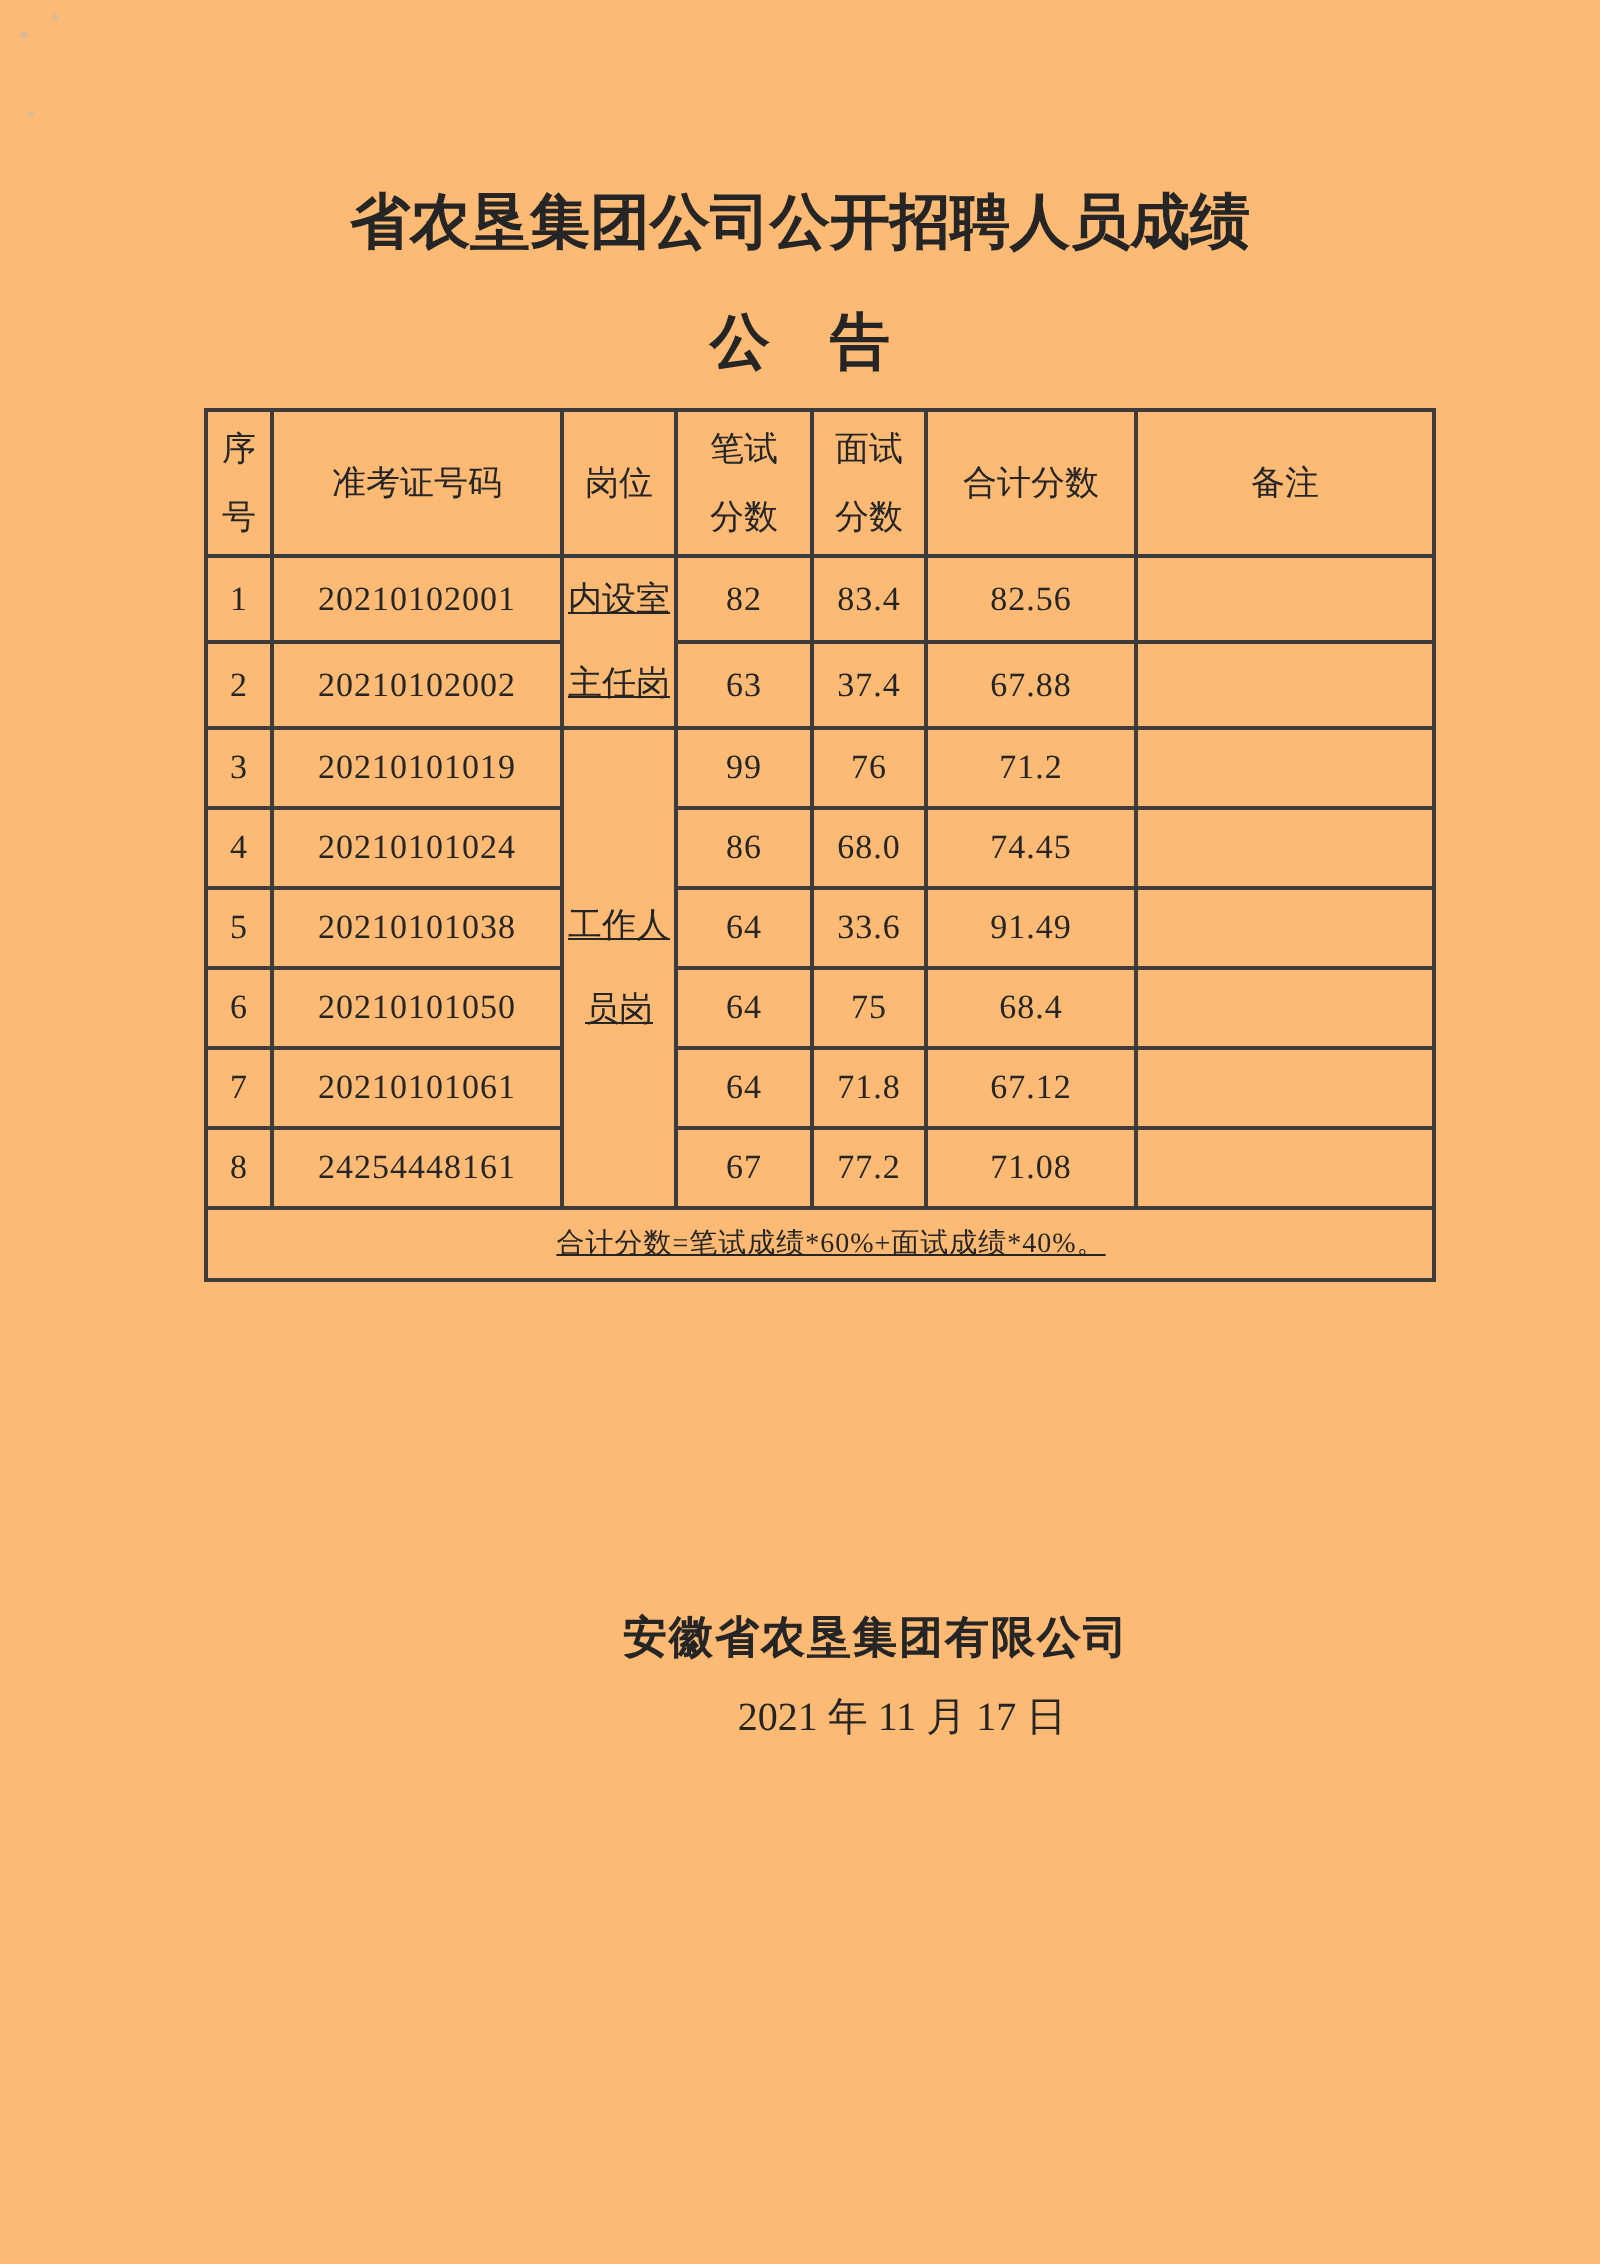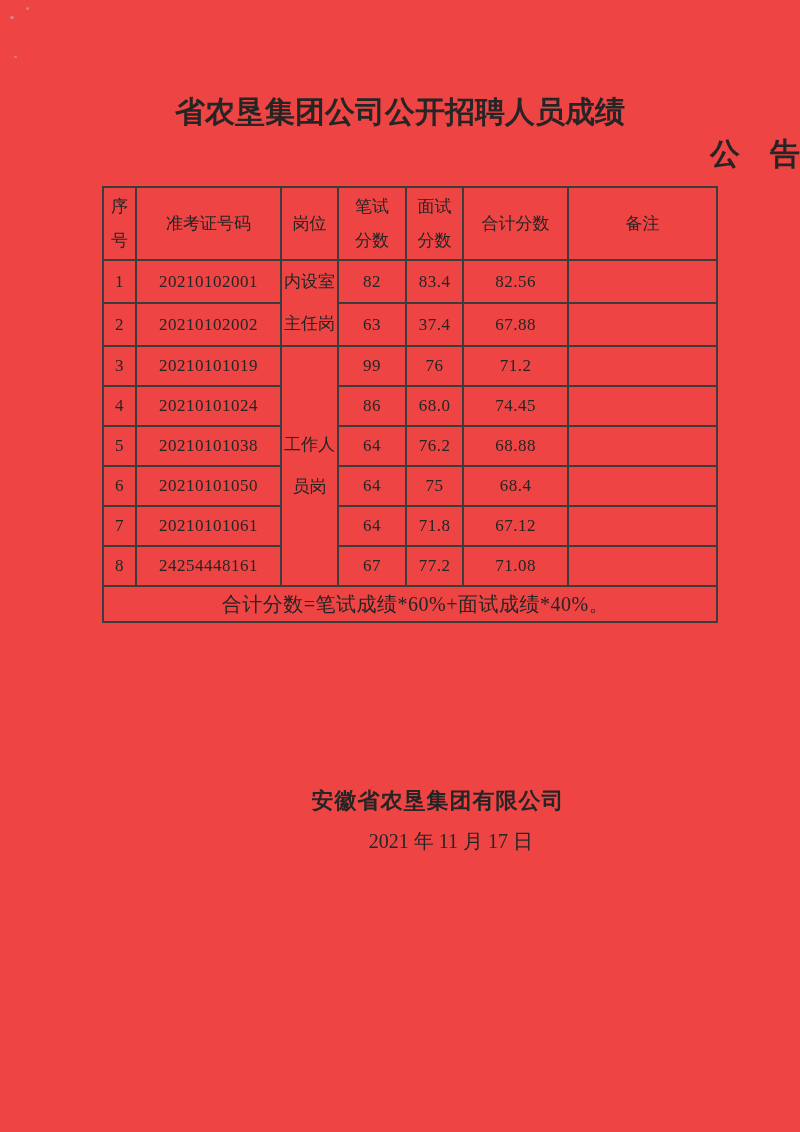--- a/index.html
+++ b/index.html
@@ -7,38 +7,38 @@
   body {
     width: 800px; height: 1132px;
     font-family: "Liberation Serif", "DejaVu Serif", serif;
     color: #252525;
     position: relative;
     overflow: hidden;
   }
   .page {
     position: relative;
     width: 800px; height: 1132px;
-    background: #ef4444;
+    background: #fdba74;
   }
   .speck { position: absolute; background: #b9b9b9; border-radius: 50%; opacity: .55; }
   .speck.s1 { left: 10px; top: 16px; width: 4px; height: 3px; }
   .speck.s2 { left: 26px; top: 7px;  width: 3px; height: 3px; }
   .speck.s3 { left: 14px; top: 56px; width: 3px; height: 2px; }
 
   .title1 {
     padding-top: 97px;
     text-align: center;
     font-size: 30px;
     line-height: 1.0;
     font-weight: bold;
     letter-spacing: 0px;
   }
   .title2 {
-    margin-top: 12px;
-    text-align: right;
+    margin-top: 30px;
+    text-align: center;
     font-size: 30px;
     line-height: 1.0;
     font-weight: bold;
   }
   .intro {
     margin: 21px 0 0 118px;
     width: 568px;
     font-size: 21px;
     line-height: 38px;
     text-indent: 43px;
@@ -58,27 +58,28 @@
     text-align: center;
     vertical-align: middle;
     font-weight: normal;
     overflow: hidden;
   }
   .score-table thead tr { height: 73px; }
   .score-table tbody tr { height: 40px; }
   .score-table tfoot tr { height: 36px; }
   .score-table th { font-size: 17px; }
   .stack { white-space: pre-line; line-height: 34px; }
-  .post-cell { font-size: 17px; white-space: pre-line; line-height: 42px; }
+  .post-cell { font-size: 17px; white-space: pre-line; line-height: 42px; text-decoration: underline; }
   .num { font-size: 17px; letter-spacing: 0.5px; }
   .note-cell {
     text-align: left;
     padding-left: 11px;
-    font-size: 20px;
+    font-size: 14px;
     letter-spacing: 0.5px;
+    text-decoration: underline;
   }
   .signature {
     margin-top: 166px;
     text-align: center;
     font-size: 22px;
     font-weight: bold;
     line-height: 24px;
     position: relative;
     left: 38px;
     letter-spacing: 1px;
@@ -162,22 +163,22 @@
         <td class="num">20210101024</td>
         <td class="num">86</td>
         <td class="num">68.0</td>
         <td class="num">74.45</td>
         <td></td>
       </tr>
       <tr>
         <td class="num">5</td>
         <td class="num">20210101038</td>
         <td class="num">64</td>
-        <td class="num">76.2</td>
-        <td class="num">68.88</td>
+        <td class="num">33.6</td>
+        <td class="num">91.49</td>
         <td></td>
       </tr>
       <tr>
         <td class="num">6</td>
         <td class="num">20210101050</td>
         <td class="num">64</td>
         <td class="num">75</td>
         <td class="num">68.4</td>
         <td></td>
       </tr>

